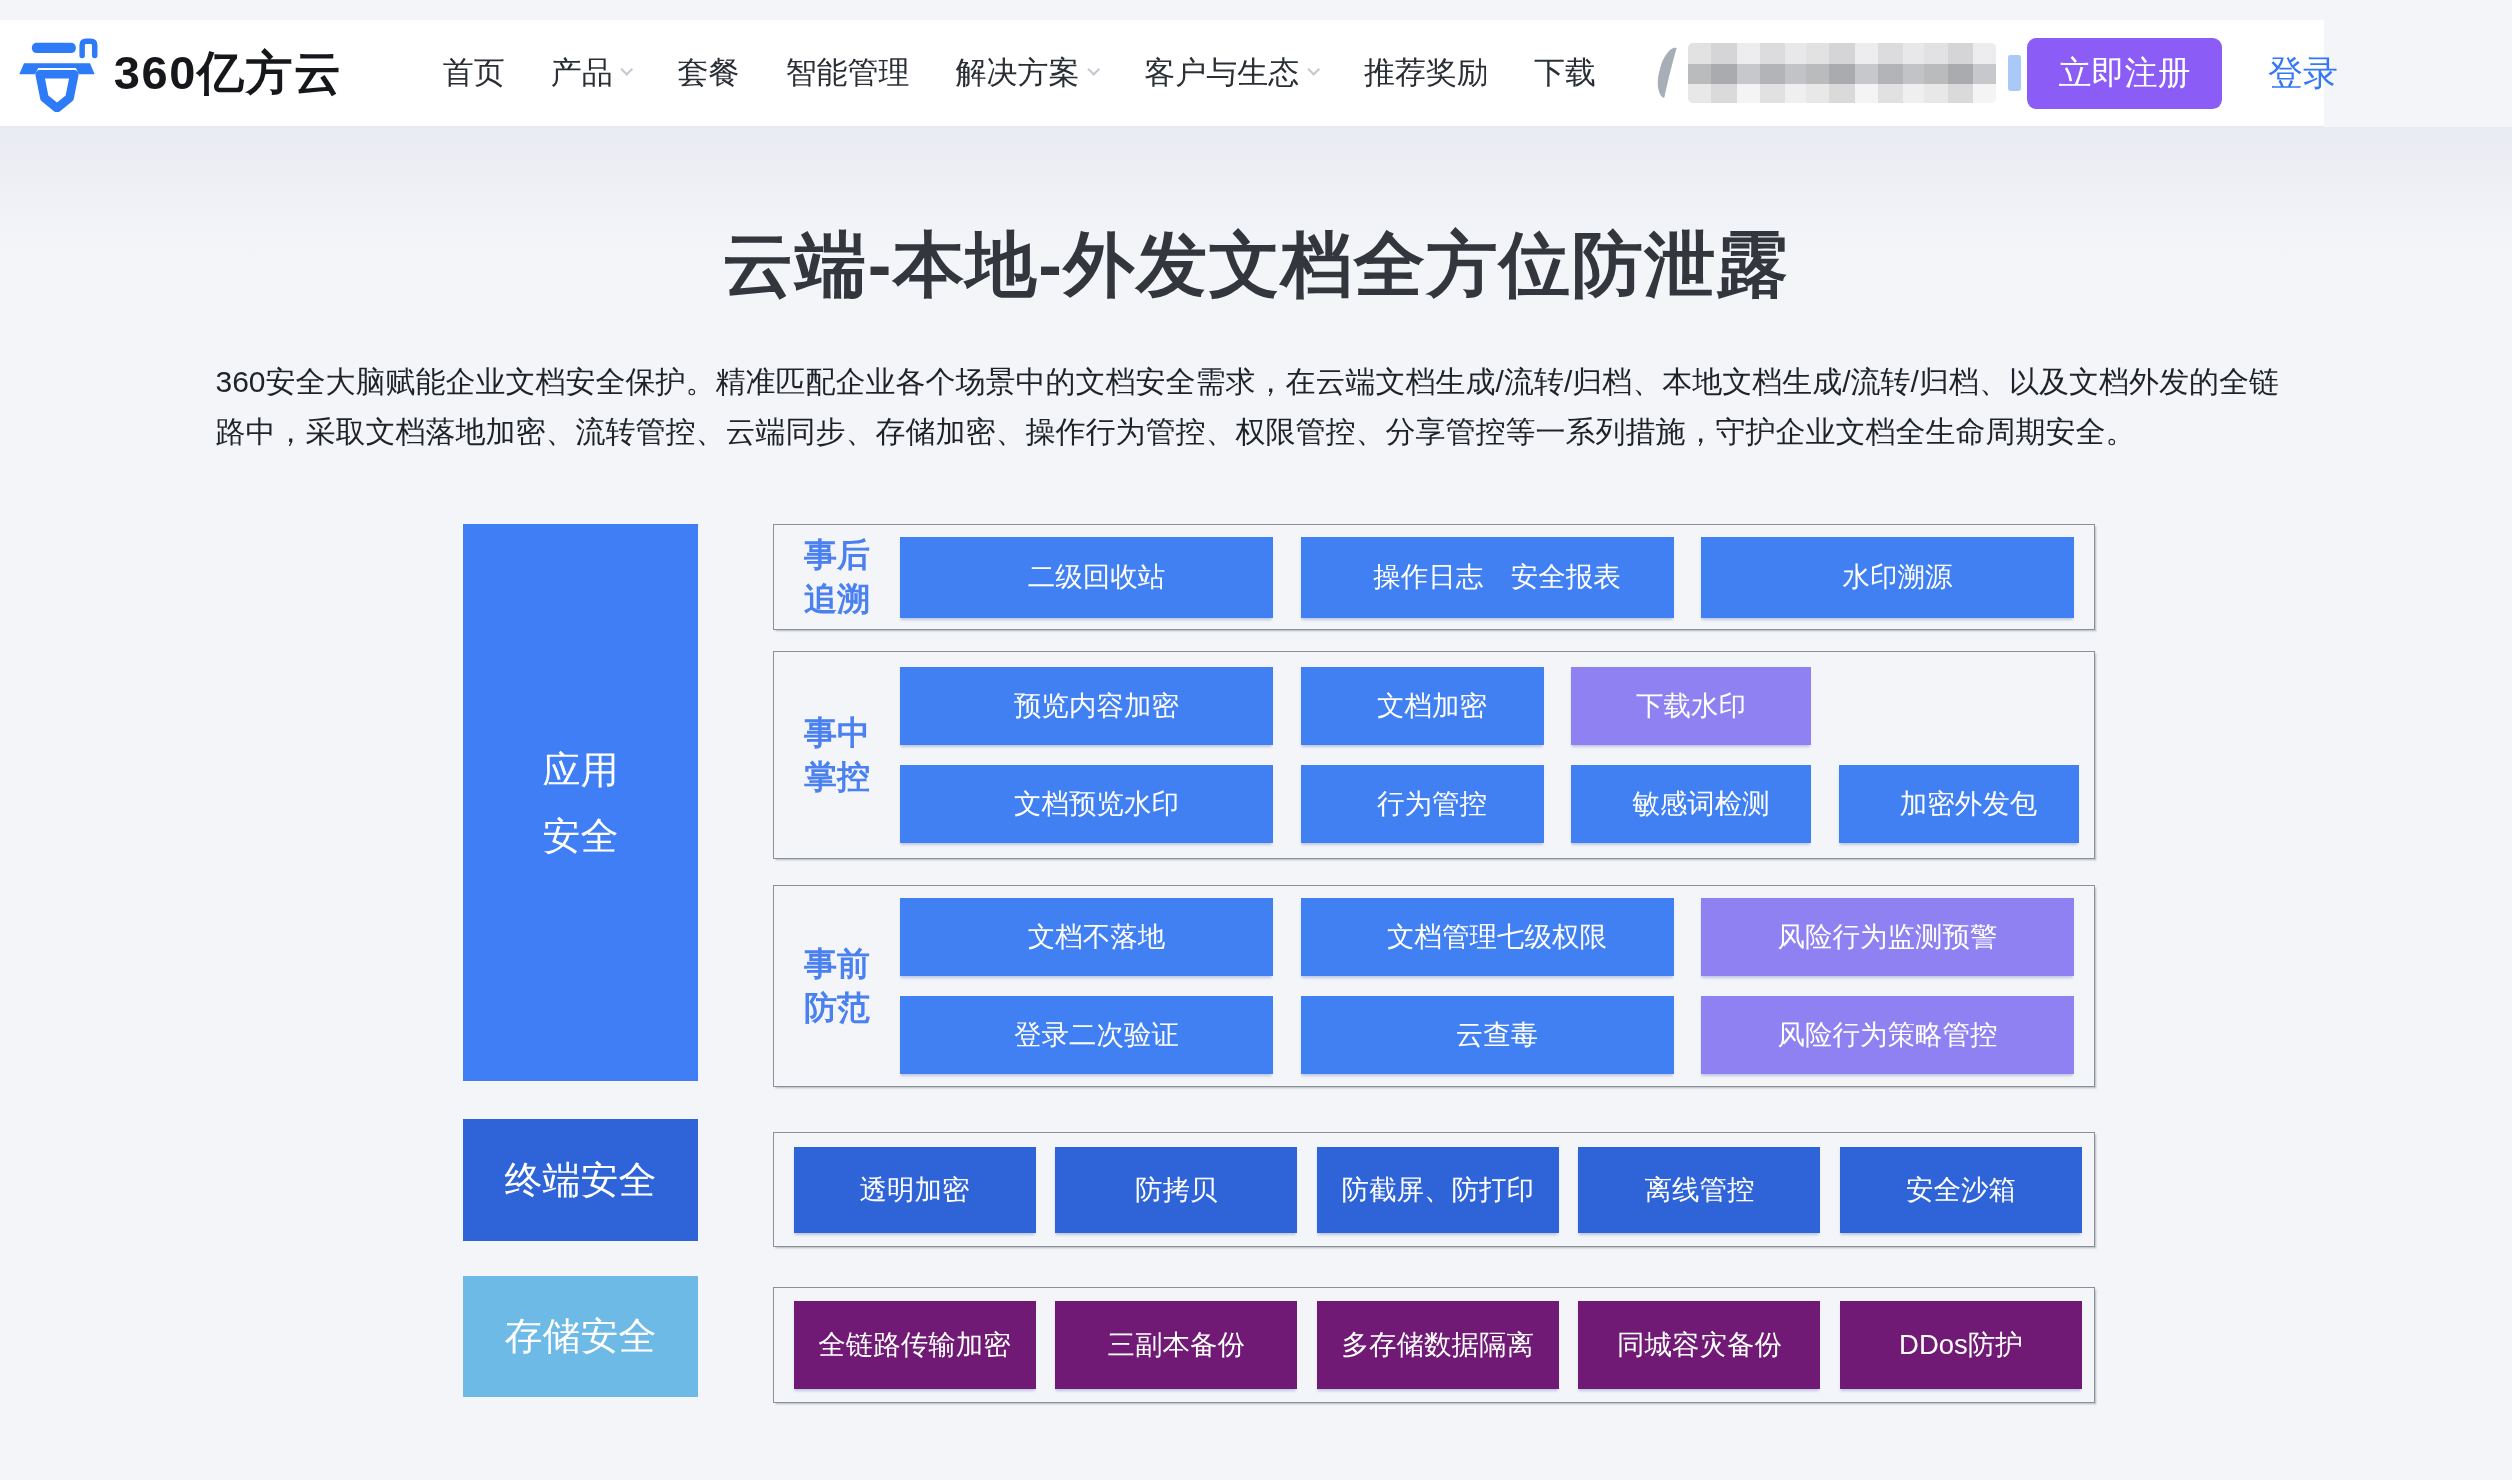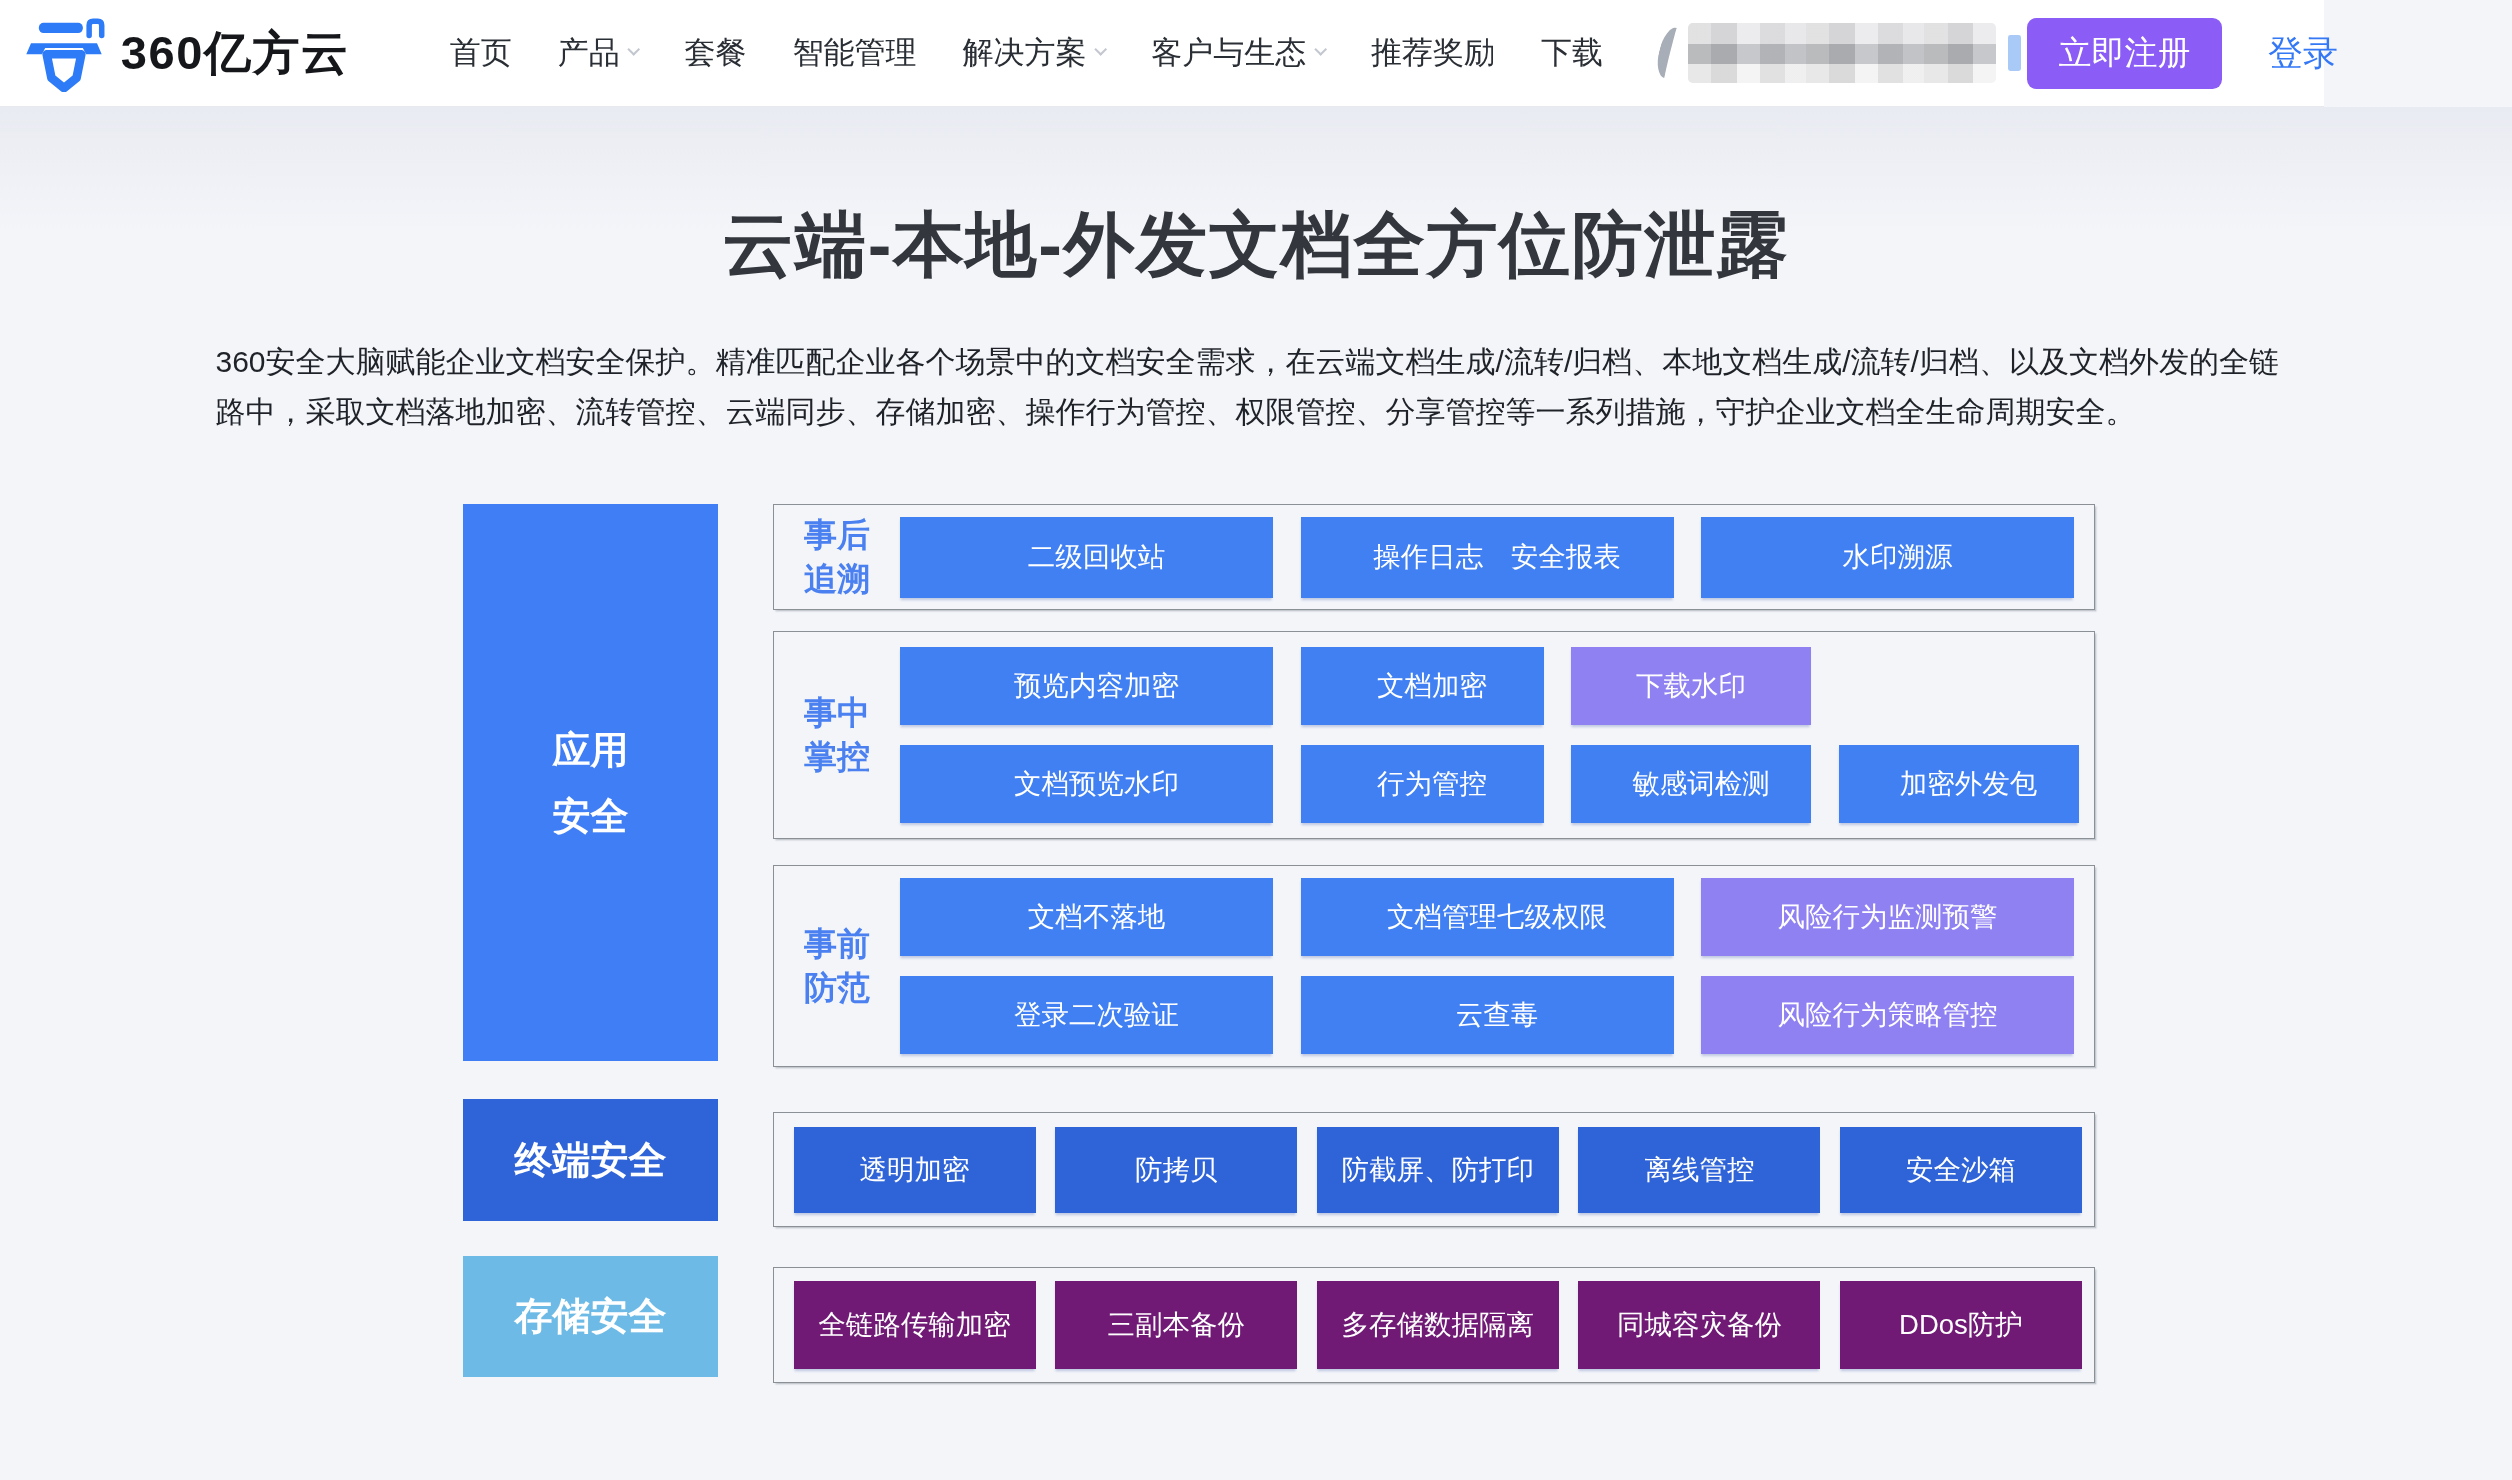--- a/index.html
+++ b/index.html
@@ -6,22 +6,23 @@
   html,body { width:2512px; height:1481px; overflow:hidden; }
   body {
     font-family:"Liberation Sans","DejaVu Sans",sans-serif;
     background:#f3f5f9;
     color:#23262b;
   }
 
   
   .navbar {
     height:107px; background:#ffffff; display:flex; align-items:center;
-    padding-left:23px; position:relative; width:2324px;
+    padding-left:16px; position:relative; width:2324px;
     border-bottom:0.8px solid #e7e9ee;
+    margin-top:20px;
   }
   .logo { display:flex; align-items:center; cursor:pointer; }
   .logo svg { width:82px; height:77px; display:block; }
   .logo-text { font-size:47px; font-weight:700; color:#15171b; margin-left:15.7px; letter-spacing:1.6px; }
 
   .nav-menu { display:flex; align-items:center; margin-left:100px; gap:46px; }
   .nav-item { font-size:31px; color:#2a2e35; font-weight:500; display:flex; align-items:center; cursor:pointer; white-space:nowrap; }
   .chev {
     display:inline-block; width:9.4px; height:9.4px;
     border-right:2.4px solid #c3c7cf; border-bottom:2.4px solid #c3c7cf;
@@ -54,21 +55,21 @@
   .hero-desc {
     width:2081px; margin:44px auto 0 auto; font-size:30px; line-height:50px; color:#1f2329;
     text-align:left;
   }
 
   
   .diagram { display:flex; gap:31px; margin:67px 0 0 463px; width:1632px; }
   .dcol-left { width:279px; flex:none; display:flex; flex-direction:column; }
   .dcol-right { width:1322px; flex:none; display:flex; flex-direction:column; }
 
-  .lbox { width:255px; color:#fff; font-weight:700; display:flex; flex-direction:column; align-items:center; justify-content:center; }
+  .lbox { width:235px; color:#fff; font-weight:400; display:flex; flex-direction:column; align-items:center; justify-content:center; }
   .lbox-app { height:557px; background:#3f7ef5; font-size:38px; line-height:66px; }
   .lbox-term { height:122px; margin-top:38px; background:#2f63d8; font-size:38px; }
   .lbox-stor { height:121px; margin-top:35px; background:#6cbae5; font-size:38px; }
 
   .panel {
     border:1.6px solid #8b9097; box-shadow:2.4px 2.4px 1.6px rgba(140,146,156,.45);
     display:flex; align-items:center; background:transparent;
   }
   .p1 { height:106px; }
   .p2 { height:208px; margin-top:21px; }

